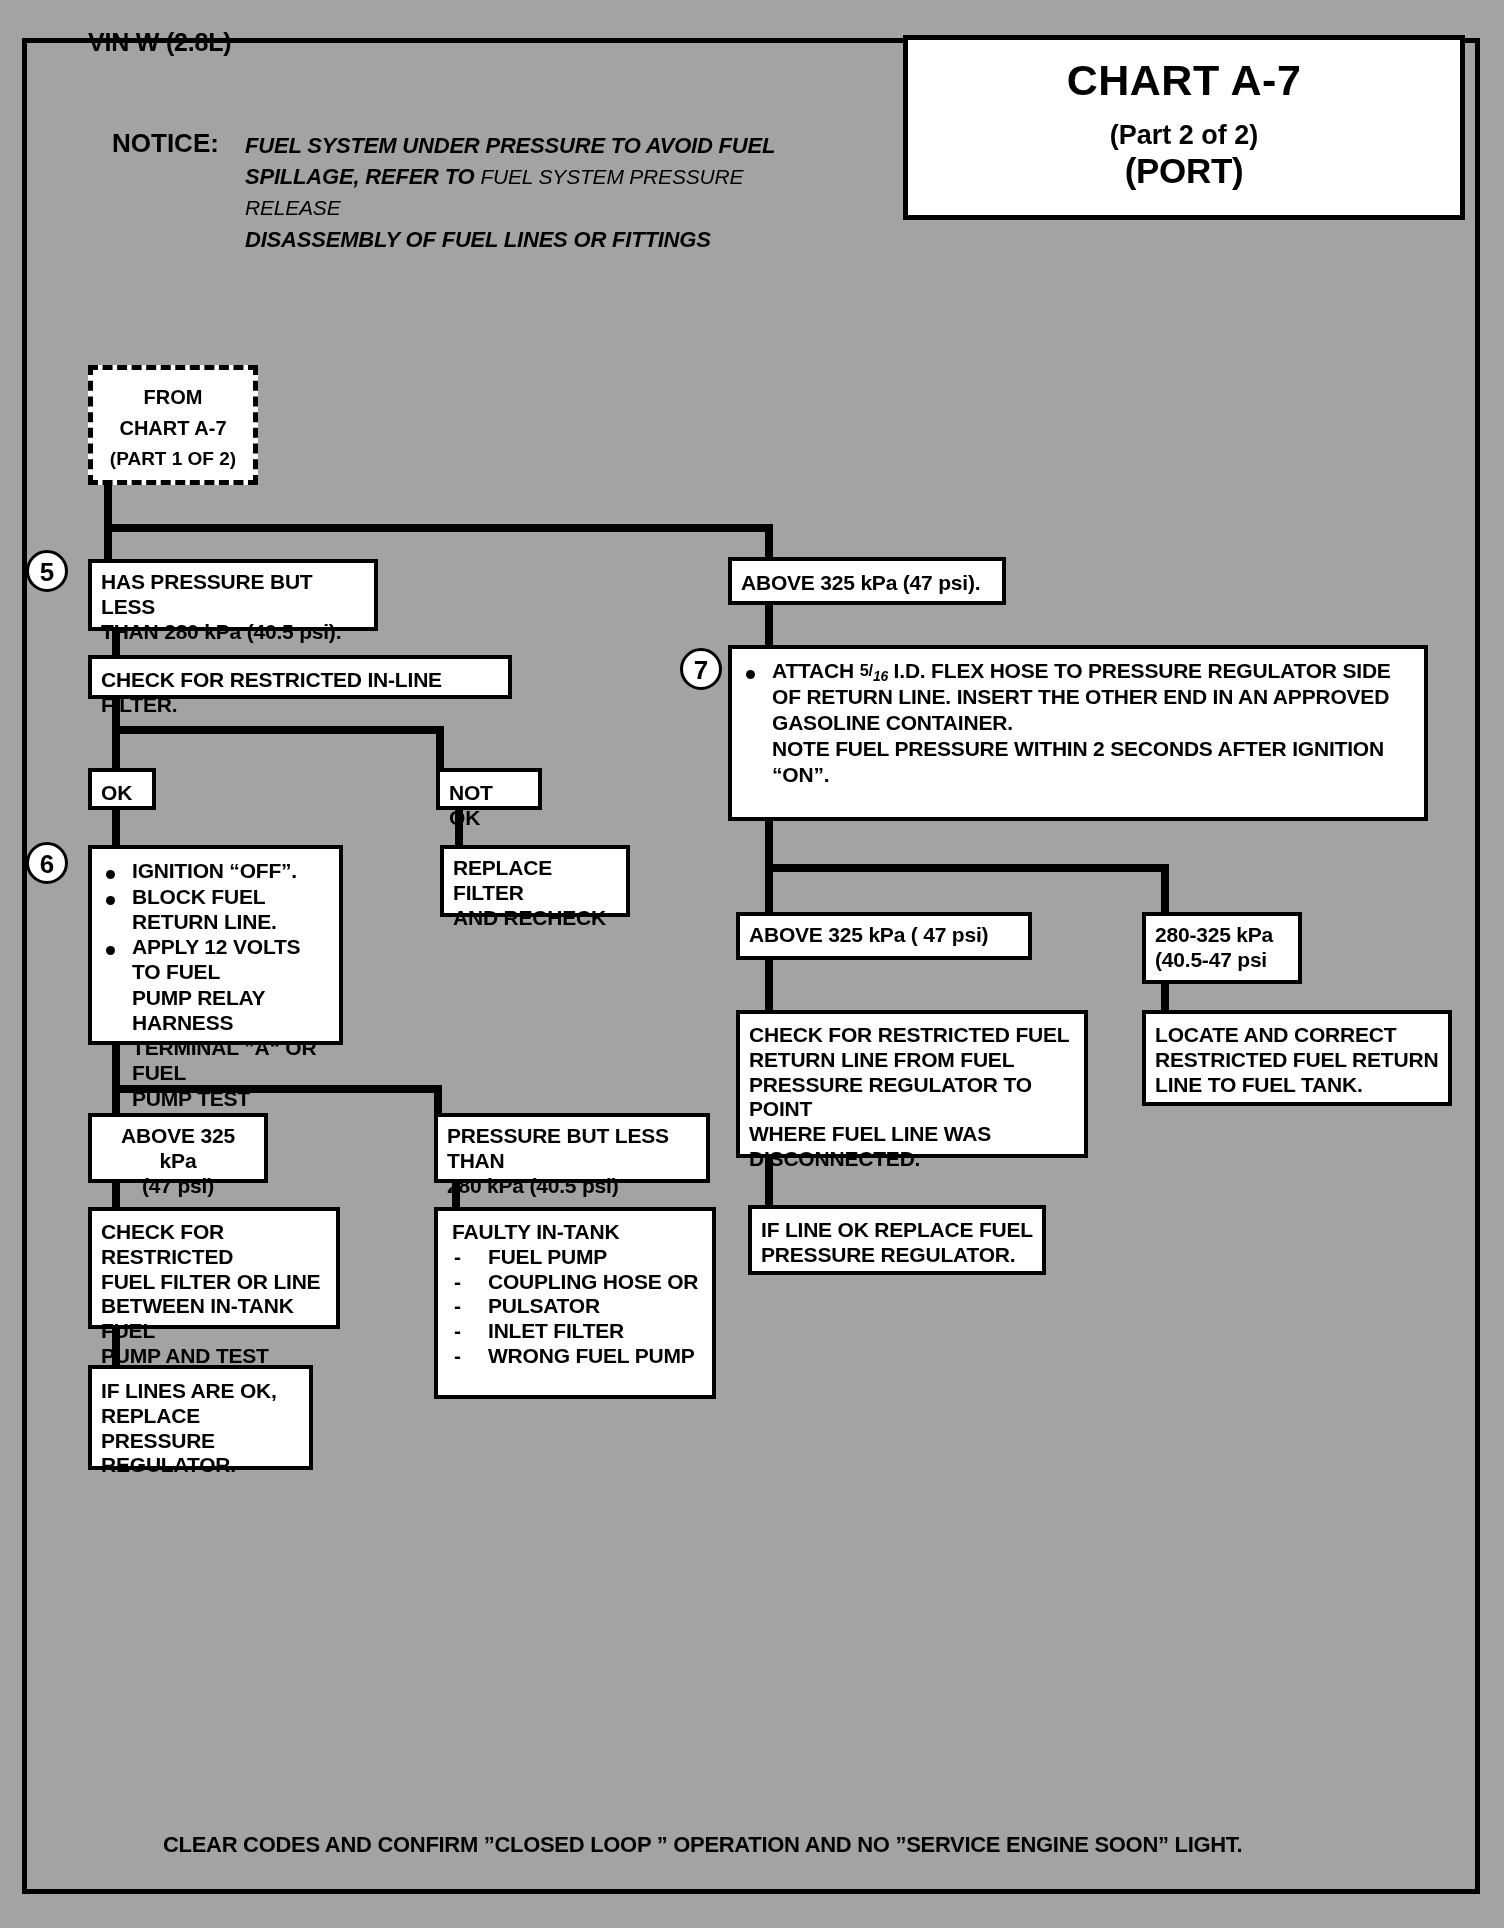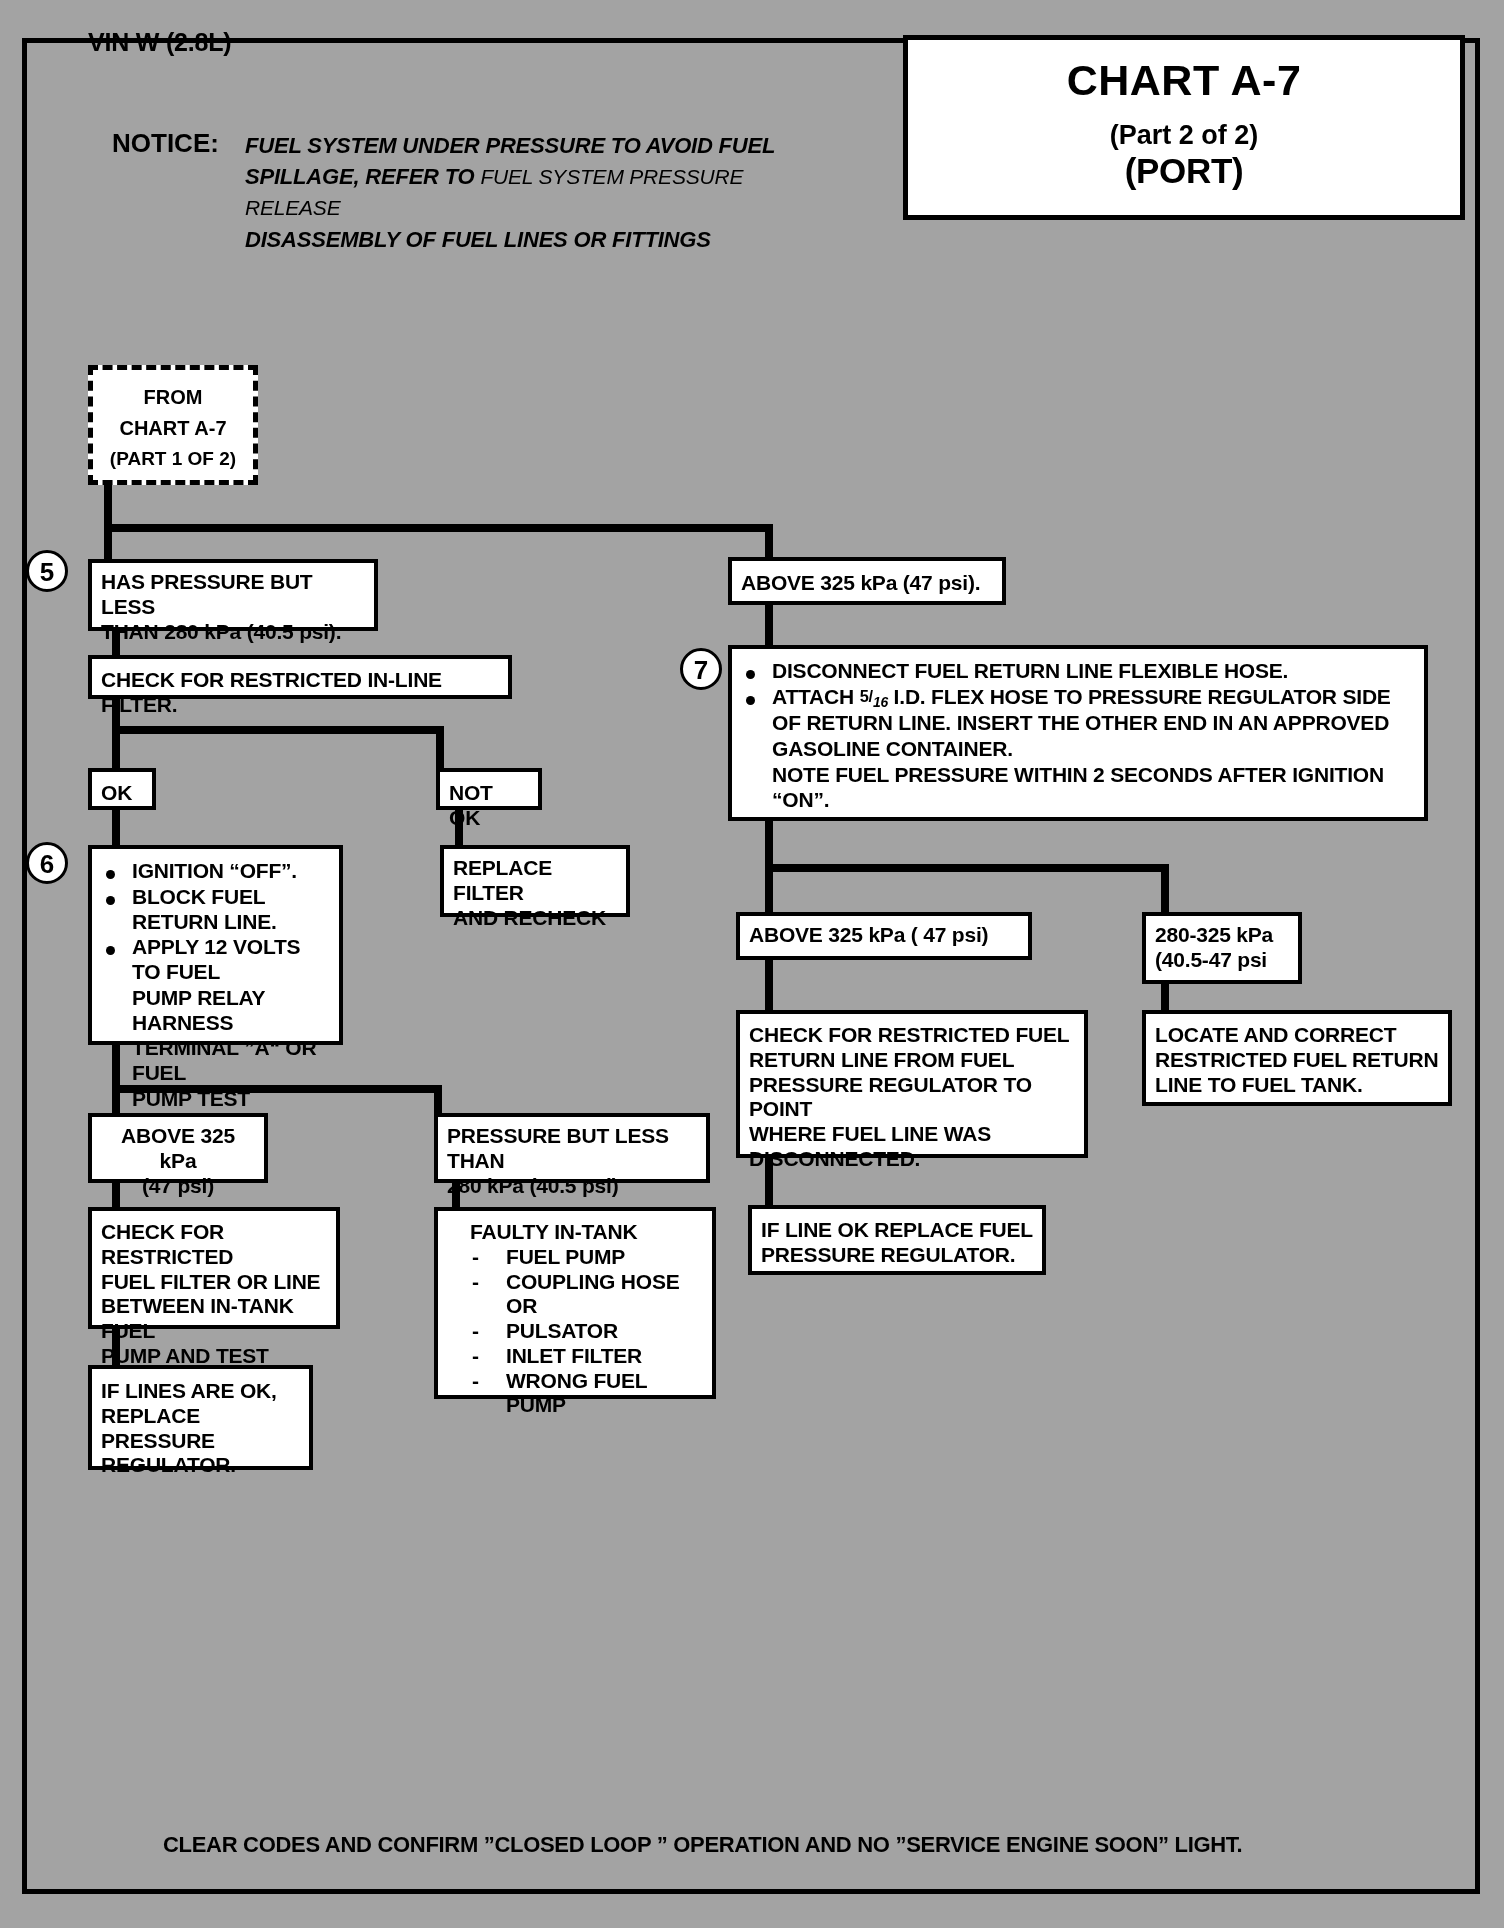--- a/index.html
+++ b/index.html
@@ -211,21 +211,21 @@
   <div class="ln" style="left:112px; top:1181px; width:8px; height:28px;"></div>
   <div class="ln" style="left:452px; top:1181px; width:8px; height:28px;"></div>
 
   <div class="box" style="left:88px; top:1207px; width:252px; height:122px; font-size:21px; padding:9px 9px;">
     <div>CHECK FOR RESTRICTED</div>
     <div>FUEL FILTER OR  LINE</div>
     <div>BETWEEN IN-TANK FUEL</div>
     <div>PUMP AND TEST GAGE.</div>
   </div>
 
-  <div class="box" style="left:434px; top:1207px; width:282px; height:192px; font-size:21px; padding:9px 24px;">
+  <div class="box" style="left:434px; top:1207px; width:282px; height:192px; font-size:21px; padding:9px 6px;">
     <div style="padding-left:8px;">FAULTY IN-TANK</div>
     <ul class="dlist">
       <li>FUEL PUMP</li>
       <li>COUPLING HOSE OR</li>
       <li style="padding-left:44px;">
         <span>PULSATOR</span>
       </li>
       <li>INLET FILTER</li>
       <li>WRONG FUEL PUMP</li>
     </ul>
@@ -238,21 +238,20 @@
     <div>REPLACE PRESSURE</div>
     <div>REGULATOR.</div>
   </div>
 
   <div class="ln" style="left:765px; top:601px; width:8px; height:45px;"></div>
 
   <div class="circ" style="left:680px; top:648px; width:42px; height:42px; font-size:26px; line-height:38px;">7</div>
 
   <div class="box" style="left:728px; top:645px; width:700px; height:176px; font-size:21px; padding:10px 6px;">
     <ul class="blist">
-      <li>DISCONNECT FUEL RETURN LINE FLEXIBLE HOSE.</li>
       <li>
         <span>ATTACH </span><span class="frac"><span class="num">5</span>/<span class="den">16</span></span><span> I.D. FLEX HOSE TO PRESSURE REGULATOR SIDE</span>
       </li>
       <li class="nobullet">OF RETURN LINE. INSERT THE OTHER END IN  AN  APPROVED</li>
       <li class="nobullet">GASOLINE CONTAINER.</li>
       <li class="nobullet">NOTE FUEL PRESSURE WITHIN 2 SECONDS AFTER IGNITION</li>
       <li class="nobullet">“ON”.</li>
     </ul>
   </div>
 

